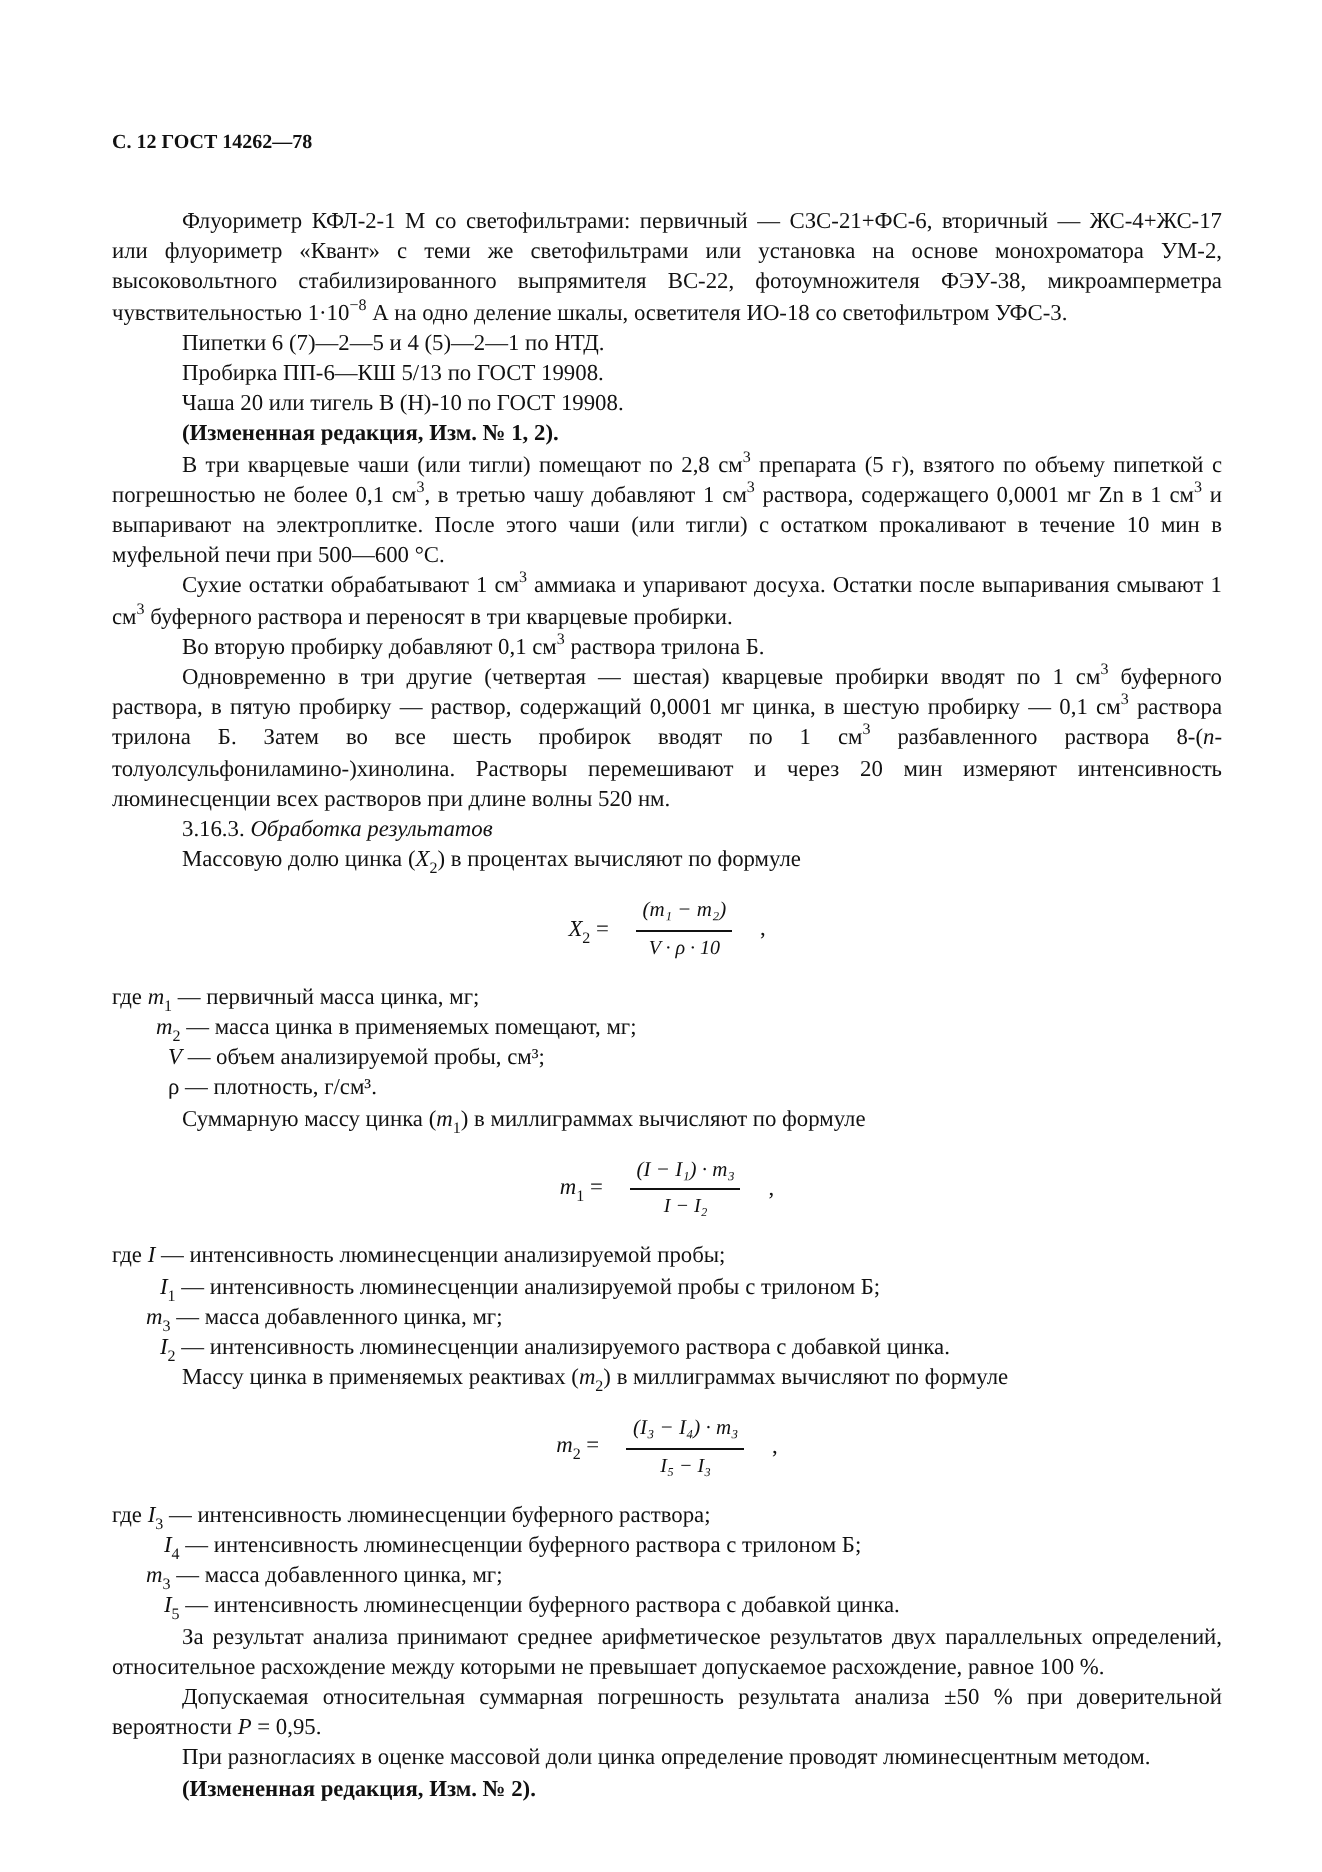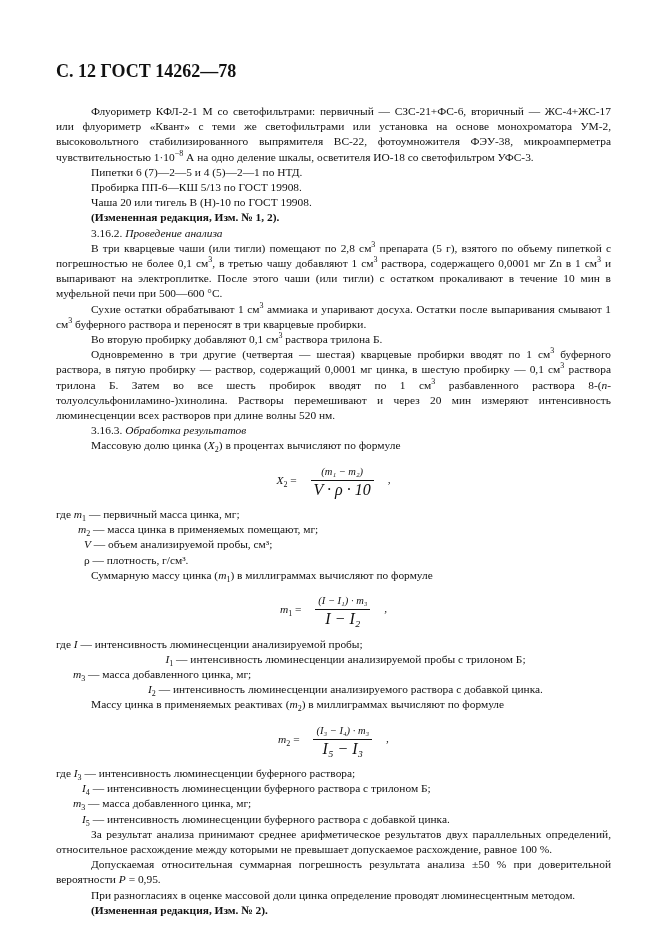--- a/index.html
+++ b/index.html
@@ -2,55 +2,54 @@
 <html><head>
 <meta charset="utf-8">
 <style>
   html, body { margin: 0; padding: 0; background: #ffffff; }
   body {
     width: 661px; height: 936px; position: relative; overflow: hidden;
     font-family: "Liberation Serif", "DejaVu Serif", serif;
     color: #111; font-size: 11.4px; line-height: 15.2px;
   }
   .page { position: absolute; left: 56px; top: 0; width: 555px; }
-  .header { position: absolute; top: 64px; left: 0; font-weight: bold; font-size: 18px; }
+  .header { position: absolute; top: 64px; left: 0; font-weight: bold; font-size: 10px; }
   .body { position: absolute; top: 104px; left: 0; width: 555px; }
   p { margin: 0; text-align: justify; }
   .ind { text-indent: 35px; }
   .bold { font-weight: bold; }
   .it { font-style: italic; }
   sup, sub { font-size: 8px; line-height: 0; }
   .formula { text-align: center; margin: 10px 0 10px 0; }
   .frac { display: inline-block; vertical-align: middle; text-align: center; margin: 0 11px; }
   .frac .num { display: block; border-bottom: 1px solid #111; padding: 0 3px 1px 3px; font-size: 10.5px; }
-  .frac .den { display: block; padding: 1px 3px 0 3px; font-size: 16px; }
+  .frac .den { display: block; padding: 1px 3px 0 3px; font-size: 10px; }
   .lhs { vertical-align: middle; }
   .deflist div { margin: 0; }
   .d1 { padding-left: 0; }
   .d2 { padding-left: 22px; }
   .d3 { padding-left: 28px; }
   .d4 { padding-left: 28px; }
   .d5 { padding-left: 17px; }
-  .d6 { padding-left: 24px; text-align: center; }
+  .d6 { padding-left: 24px; }
   .d7 { padding-left: 26px; }
 </style>
 </head>
 <body>
 
 <div class="page">
   <div class="header">С. 12 ГОСТ 14262—78</div>
 
   <div class="body">
     <p class="ind"><span>Флуориметр КФЛ-2-1 М со светофильтрами: первичный — СЗС-21+ФС-6, вторичный — ЖС-4+ЖС-17 или флуориметр «Квант» с теми же светофильтрами или установка на основе монохроматора УМ-2, высоковольтного стабилизированного выпрямителя ВС-22, фотоумножителя ФЭУ-38, микроамперметра чувствительностью 1·10</span><sup>−8</sup><span> А на одно деление шкалы, осветителя ИО-18 со светофильтром УФС-3.</span></p>
     <p class="ind">Пипетки 6 (7)—2—5 и 4 (5)—2—1 по НТД.</p>
     <p class="ind">Пробирка ПП-6—КШ 5/13 по ГОСТ 19908.</p>
     <p class="ind">Чаша 20 или тигель В (Н)-10 по ГОСТ 19908.</p>
     <p class="ind bold">(Измененная редакция, Изм. № 1, 2).</p>
 
-    <p class="ind"><span>3.16.2.</span> <span class="it">Проведение анализа</span></p>
     <p class="ind"><span>В три кварцевые чаши (или тигли) помещают по 2,8 см</span><sup>3</sup><span> препарата (5 г), взятого по объему пипеткой с погрешностью не более 0,1 см</span><sup>3</sup><span>, в третью чашу добавляют 1 см</span><sup>3</sup><span> раствора, содержащего 0,0001 мг Zn в 1 см</span><sup>3</sup><span> и выпаривают на электроплитке. После этого чаши (или тигли) с остатком прокаливают в течение 10 мин в муфельной печи при 500—600 °С.</span></p>
     <p class="ind"><span>Сухие остатки обрабатывают 1 см</span><sup>3</sup><span> аммиака и упаривают досуха. Остатки после выпаривания смывают 1 см</span><sup>3</sup><span> буферного раствора и переносят в три кварцевые пробирки.</span></p>
     <p class="ind"><span>Во вторую пробирку добавляют 0,1 см</span><sup>3</sup><span> раствора трилона Б.</span></p>
     <p class="ind"><span>Одновременно в три другие (четвертая — шестая) кварцевые пробирки вводят по 1 см</span><sup>3</sup><span> буферного раствора, в пятую пробирку — раствор, содержащий 0,0001 мг цинка, в шестую пробирку — 0,1 см</span><sup>3</sup><span> раствора трилона Б. Затем во все шесть пробирок вводят по 1 см</span><sup>3</sup><span> разбавленного раствора 8-(</span><span class="it">n</span><span>-толуолсульфониламино-)хинолина. Растворы перемешивают и через 20 мин измеряют интенсивность люминесценции всех растворов при длине волны 520 нм.</span></p>
 
     <p class="ind"><span>3.16.3.</span> <span class="it">Обработка результатов</span></p>
     <p class="ind"><span>Массовую долю цинка (</span><span class="it">X</span><sub>2</sub><span>) в процентах вычисляют по формуле</span></p>
 
     <div class="formula">
       <span class="lhs"><span class="it">X</span><sub>2</sub> =</span>

